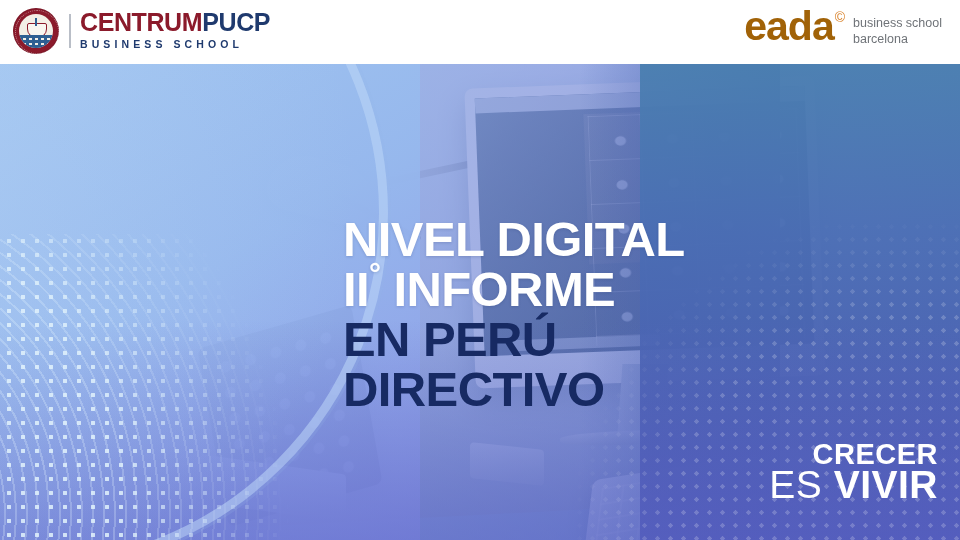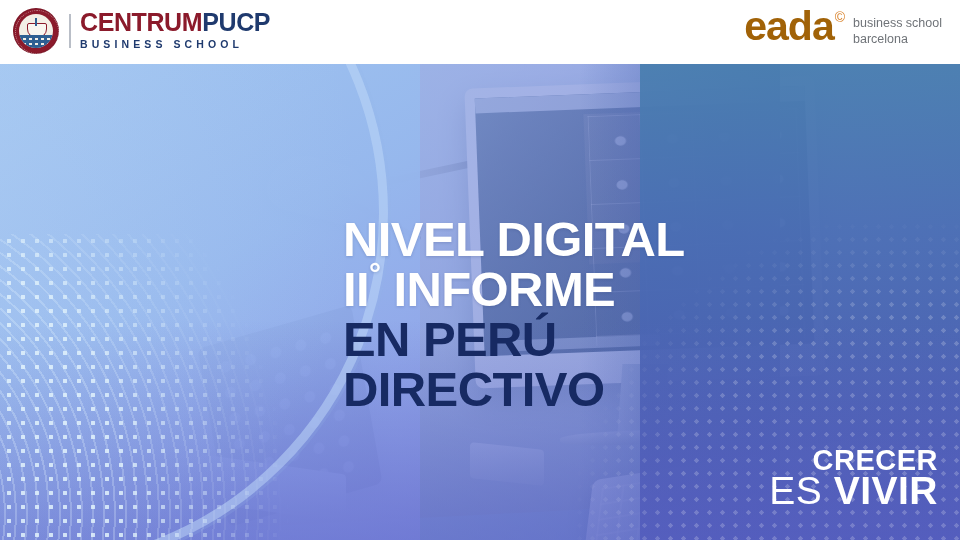--- a/index.html
+++ b/index.html
@@ -178,21 +178,21 @@
     white-space:nowrap;}
   .t-white{color:#ffffff;text-shadow:0 1px 3px rgba(30,45,90,.18);}
   .t-navy{color:#172a63;}
   .t-deg{font-size:30px;vertical-align:22px;line-height:0;}
 
   .year-badge{display:inline-block;margin-top:12px;margin-left:3px;
     background:#7fe1ef;color:#1d2f6e;font-weight:bold;font-size:40px;line-height:1;
     padding:9px 25px 12px 25px;border-radius:12px;letter-spacing:0px;}
 
   
-  .tagline{position:absolute;right:22px;bottom:33px;z-index:40;text-align:right;color:#ffffff;}
+  .tagline{position:absolute;right:22px;bottom:39px;z-index:40;text-align:right;color:#ffffff;}
   .tg-1{font-size:29px;font-weight:bold;letter-spacing:0.5px;line-height:30px;}
   .tg-2{font-size:39px;line-height:32px;letter-spacing:0.5px;}
   .tg-es{font-weight:normal;}
   .tg-vivir{font-weight:bold;}
 </style>
 </head>
 <body>
 
 <div id="slide">
 

